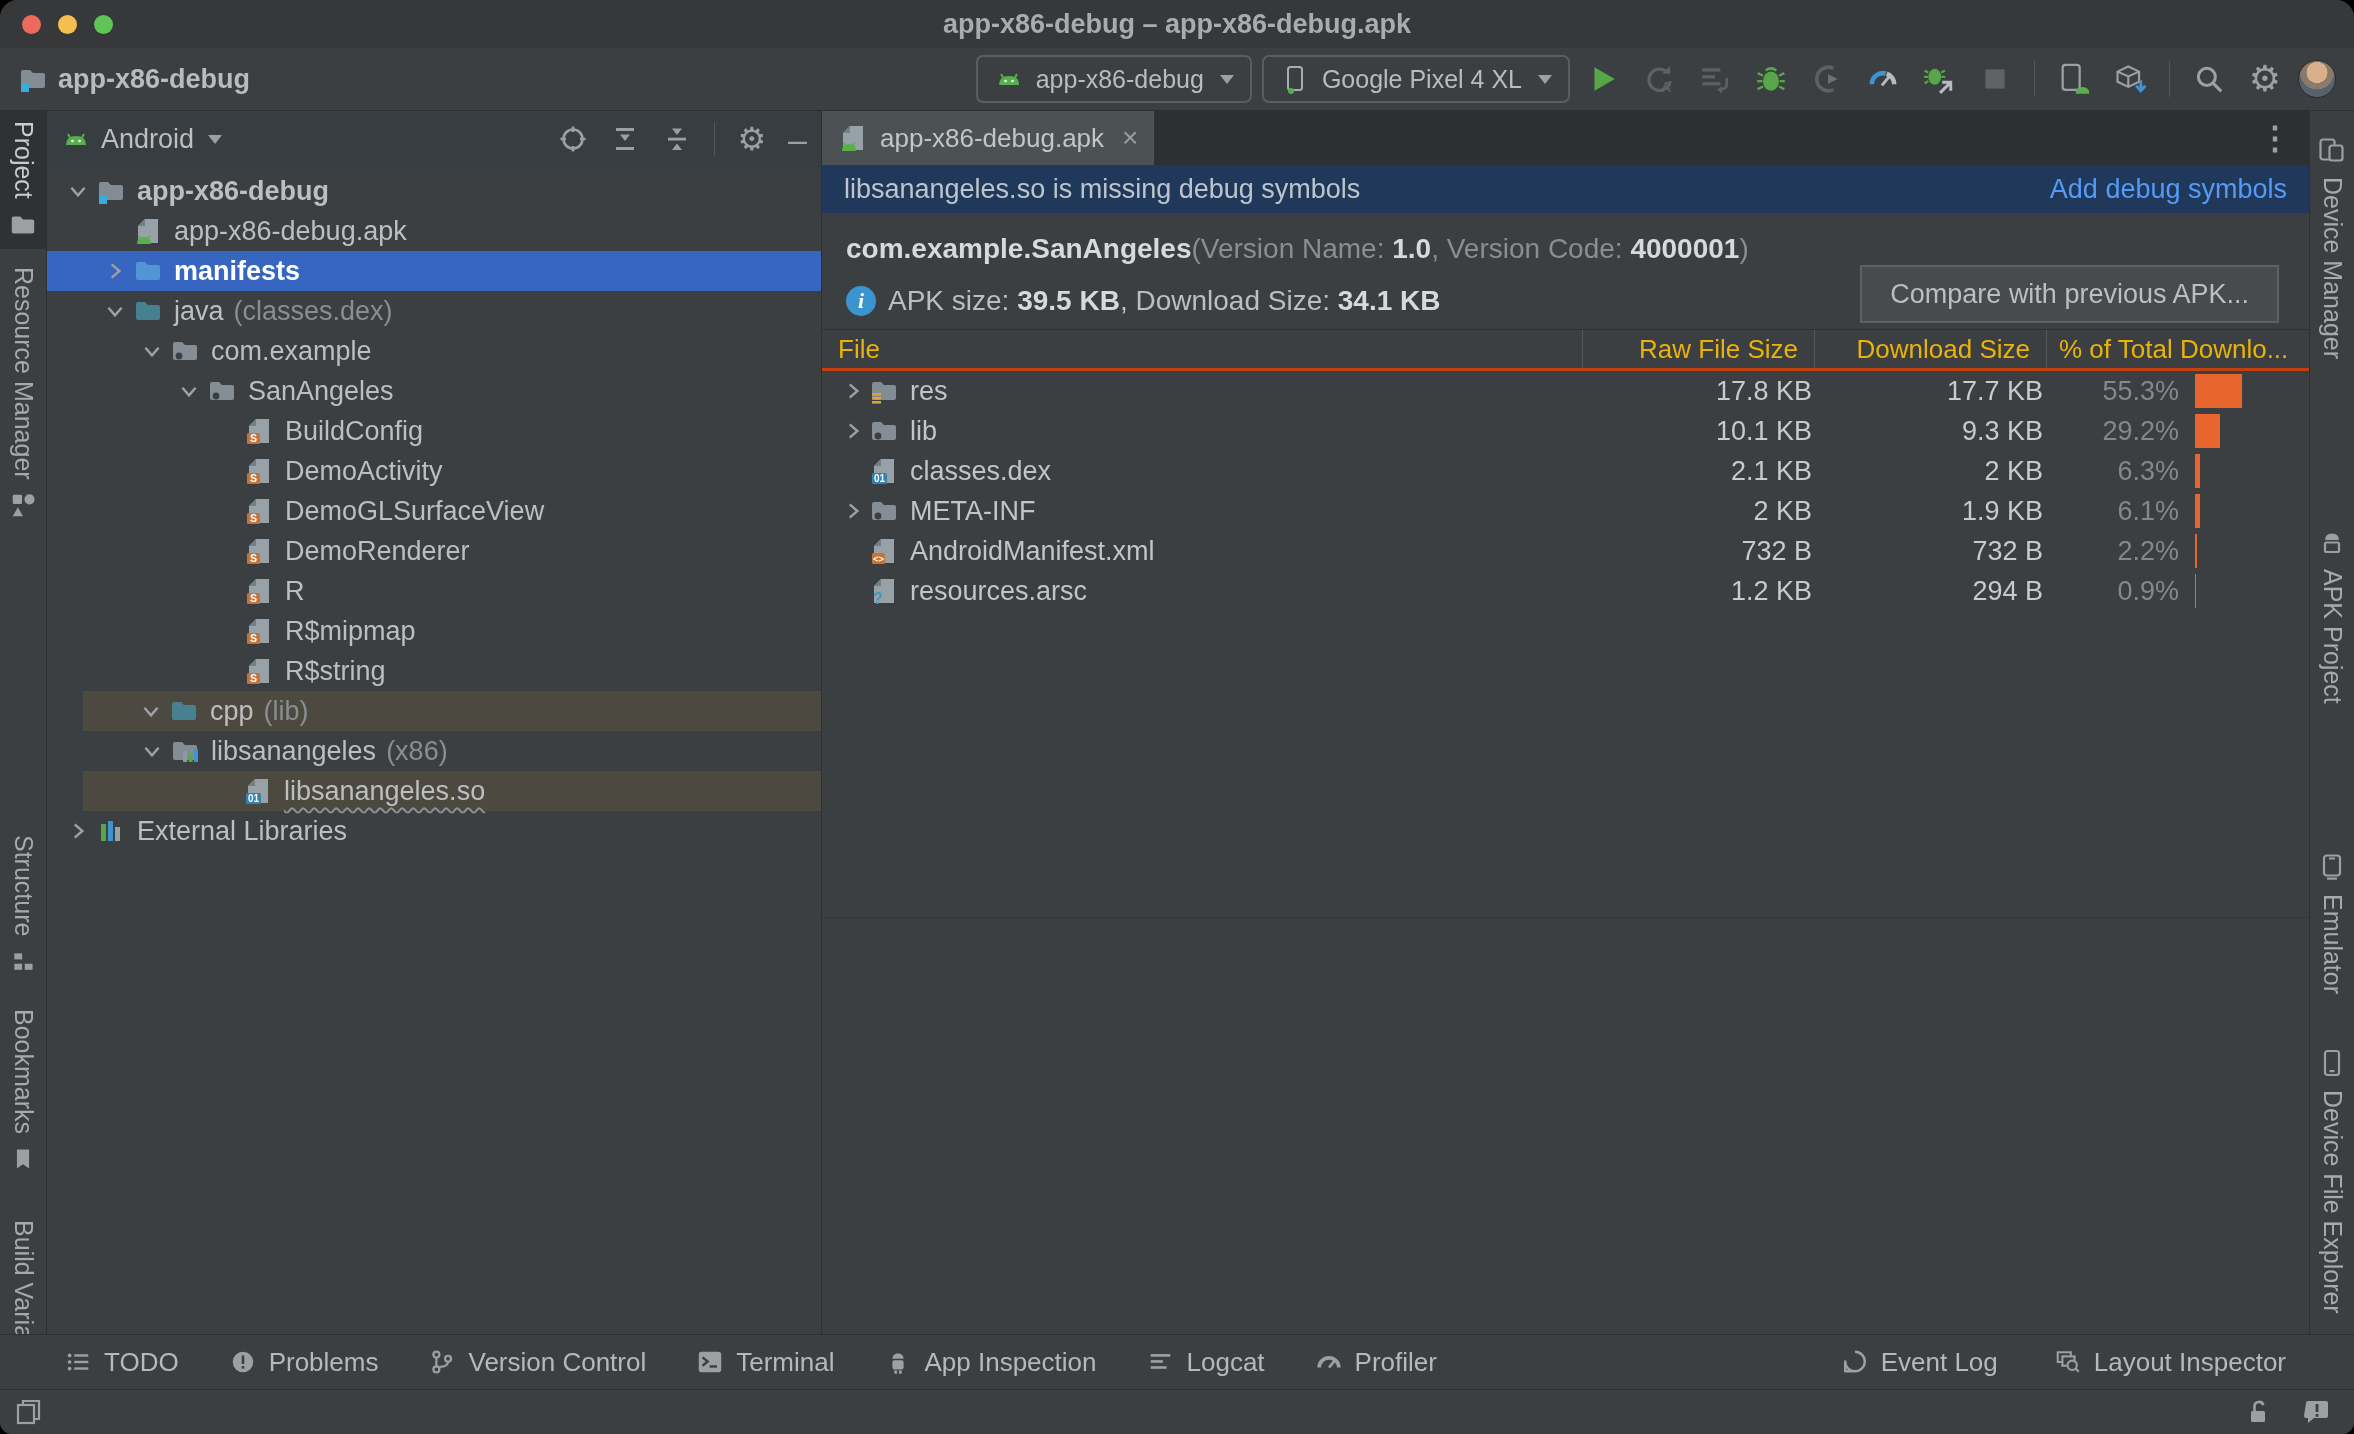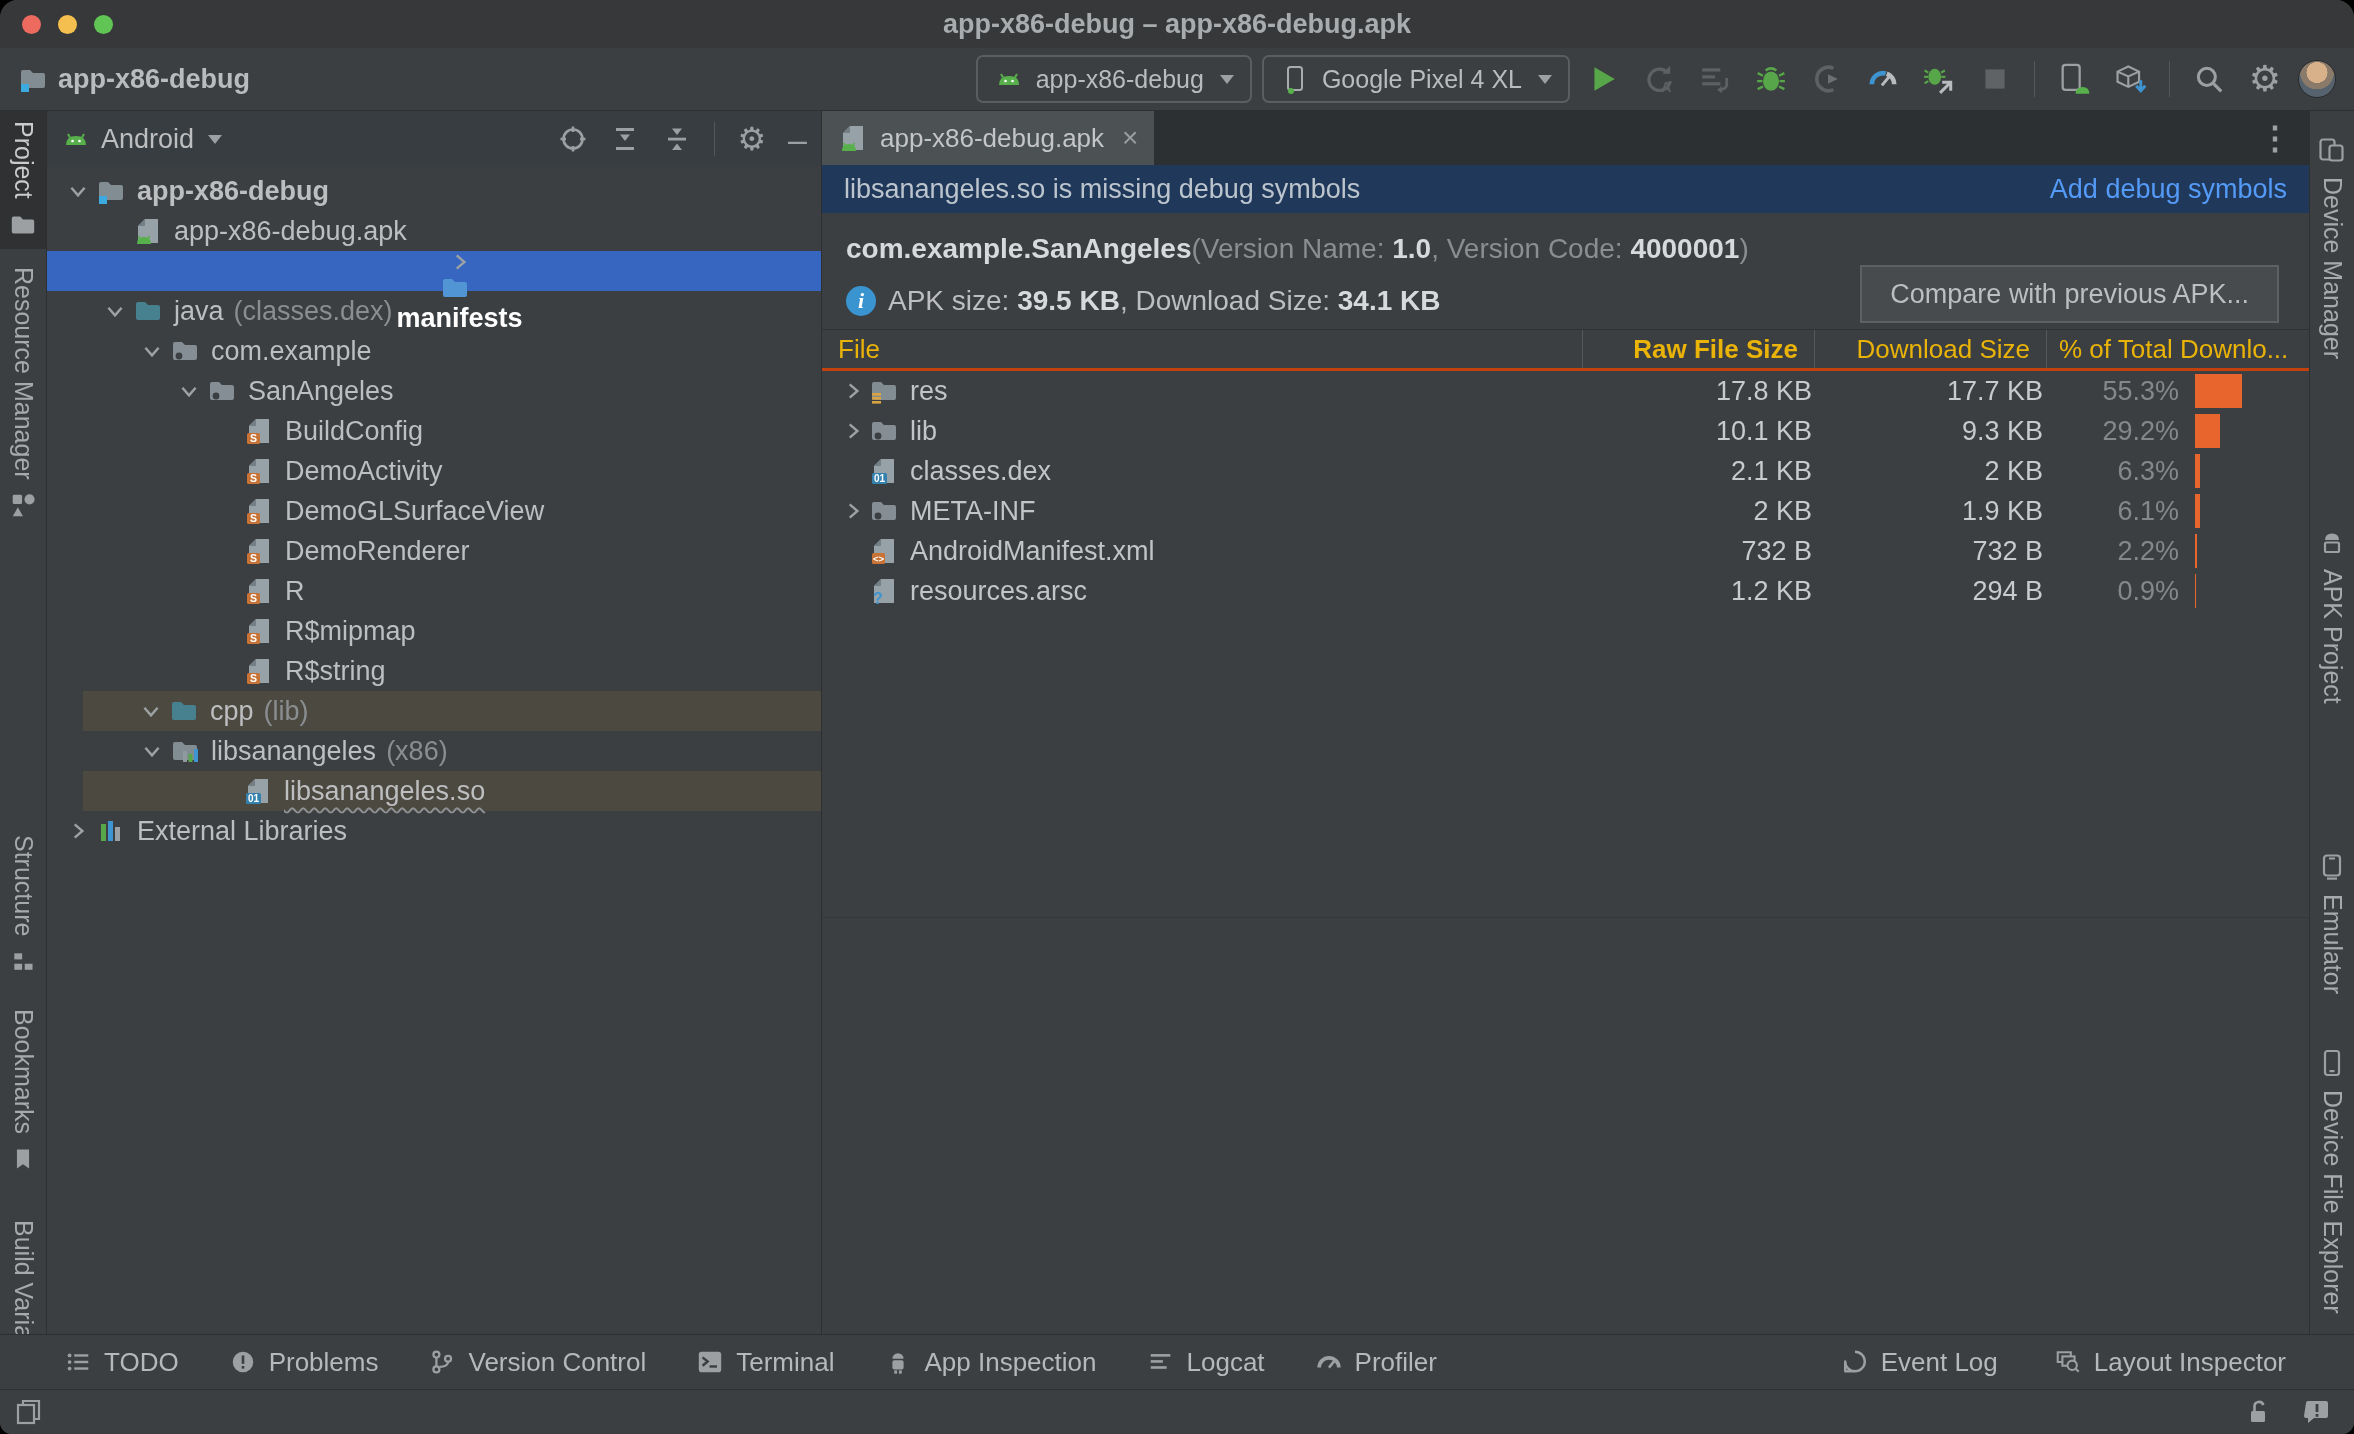--- a/index.html
+++ b/index.html
@@ -37,21 +37,21 @@
   
   .project{width:774px;flex:none;display:flex;flex-direction:column;background:#3c3f41;border-right:1px solid #2d2f30;}
   .p-header{height:56px;flex:none;background:#383d41;display:flex;align-items:center;padding:0 14px;gap:10px;}
   .p-view{display:flex;align-items:center;gap:10px;font-size:27px;color:#bdbec0;}
   .p-tools{margin-left:auto;display:flex;align-items:center;gap:22px;}
   .p-sep{width:1px;height:34px;background:#54575a;}
   .tree{flex:1;overflow:hidden;padding-top:4px;}
   .trow{height:40px;display:flex;align-items:center;font-size:27px;color:#bdbec0;white-space:nowrap;}
   .trow .chev{width:34px;flex:none;display:flex;align-items:center;justify-content:center;}
   .trow .ticon{width:32px;flex:none;display:flex;align-items:center;justify-content:center;margin-right:10px;}
-  .trow.selected{background:#3666c0;color:#fff;flex-direction:column;}
+  .trow.selected{background:#3666c0;color:#fff;}
   .trow.olive{background:#4b4940;margin-left:36px;}
   .trow .suffix{color:#8a8e90;margin-left:10px;}
   .bold{font-weight:700;}
   .squiggle{text-decoration:underline wavy #8f9396;text-decoration-thickness:2px;text-underline-offset:7px;}
 
   
   .editor{flex:1;display:flex;flex-direction:column;background:#3c3f41;min-width:0;}
   .tabbar{height:54px;flex:none;background:#2d3032;display:flex;align-items:stretch;}
   .tab{background:#4c5154;display:flex;align-items:center;gap:12px;padding:0 16px;font-size:26px;color:#c3c5c7;}
   .tab .close{color:#9a9da0;font-size:28px;margin-left:6px;}
@@ -63,21 +63,21 @@
   .meta .l1 b{color:#d7dadd;}
   .meta .l2{margin-top:20px;display:flex;align-items:center;gap:12px;font-size:28px;color:#bdbec0;}
   .meta .l2 b{color:#d7dadd;}
   .info-ic{width:30px;height:30px;border-radius:50%;background:#3994d0;color:#fff;display:flex;align-items:center;justify-content:center;font-size:22px;font-weight:700;font-family:"Liberation Serif",serif;font-style:italic;flex:none;}
   .compare-btn{position:absolute;right:30px;bottom:6px;height:54px;padding:0 28px;border:2px solid #5e6164;border-radius:0;background:#474b4d;font-size:27px;color:#bdbec0;display:flex;align-items:center;}
 
   .table-wrap{flex:none;height:588px;border-bottom:1px solid #35383a;display:flex;flex-direction:column;}
   .thead{height:38px;flex:none;display:flex;border-top:1px solid #2f3133;border-bottom:3px solid #c2410c;font-size:26px;color:#eab308;}
   .thead>div{display:flex;align-items:center;height:100%;}
   .c-file{flex:1;padding-left:16px;min-width:0;}
-  .c-raw{width:215px;flex:none;justify-content:flex-end;padding-right:16px;border-left:1px solid #55585a;font-weight:bold;}
+  .c-raw{width:215px;flex:none;justify-content:flex-end;padding-right:16px;border-left:1px solid #55585a;}
   .c-dl{width:215px;flex:none;justify-content:flex-end;padding-right:16px;border-left:1px solid #55585a;}
   .c-pct{width:250px;flex:none;padding-left:12px;border-left:1px solid #55585a;overflow:hidden;white-space:nowrap;}
   .trRow{height:40px;display:flex;align-items:center;font-size:27px;}
   .trRow .fcell{flex:1;display:flex;align-items:center;padding-left:16px;min-width:0;color:#c2c4c6;}
   .trRow .fcell .chev{width:30px;display:flex;justify-content:center;}
   .trRow .fcell .ticon{width:32px;display:flex;justify-content:center;margin-right:10px;}
   .trRow .num{width:215px;flex:none;text-align:right;padding-right:16px;color:#c8cacb;}
   .trRow .pcell{width:250px;flex:none;display:flex;align-items:center;}
   .trRow .pct{width:120px;text-align:right;color:#85888b;}
   .trRow .barzone{width:100px;margin-left:16px;display:flex;}

